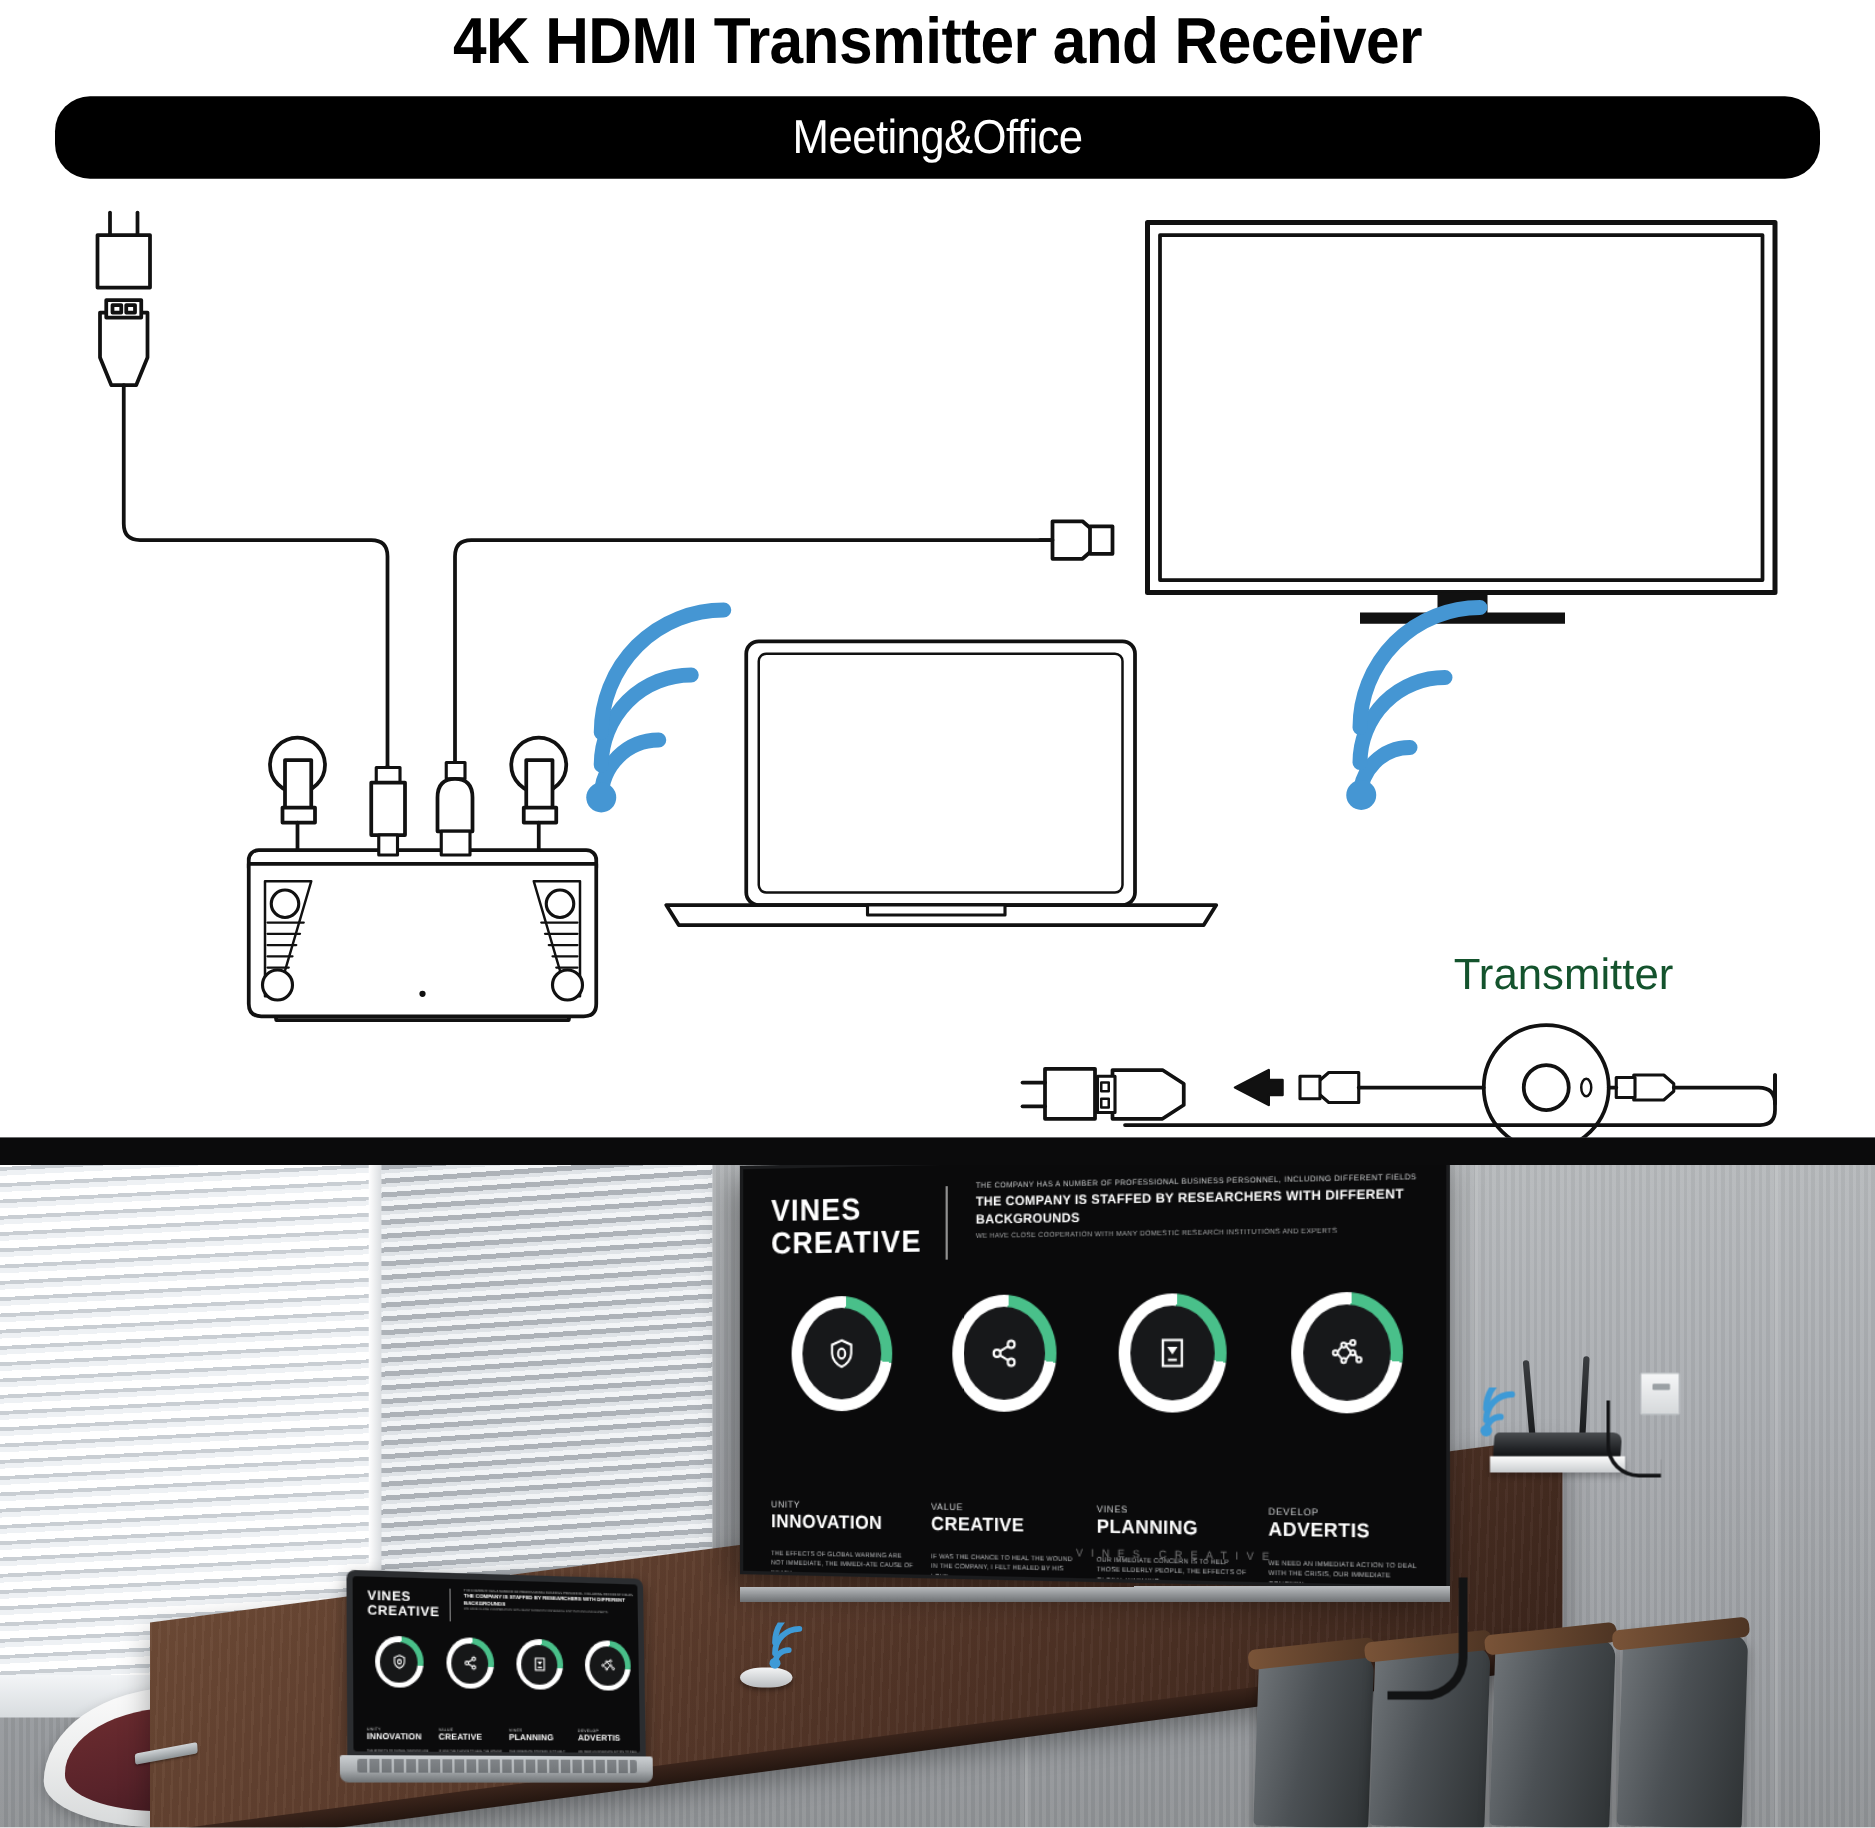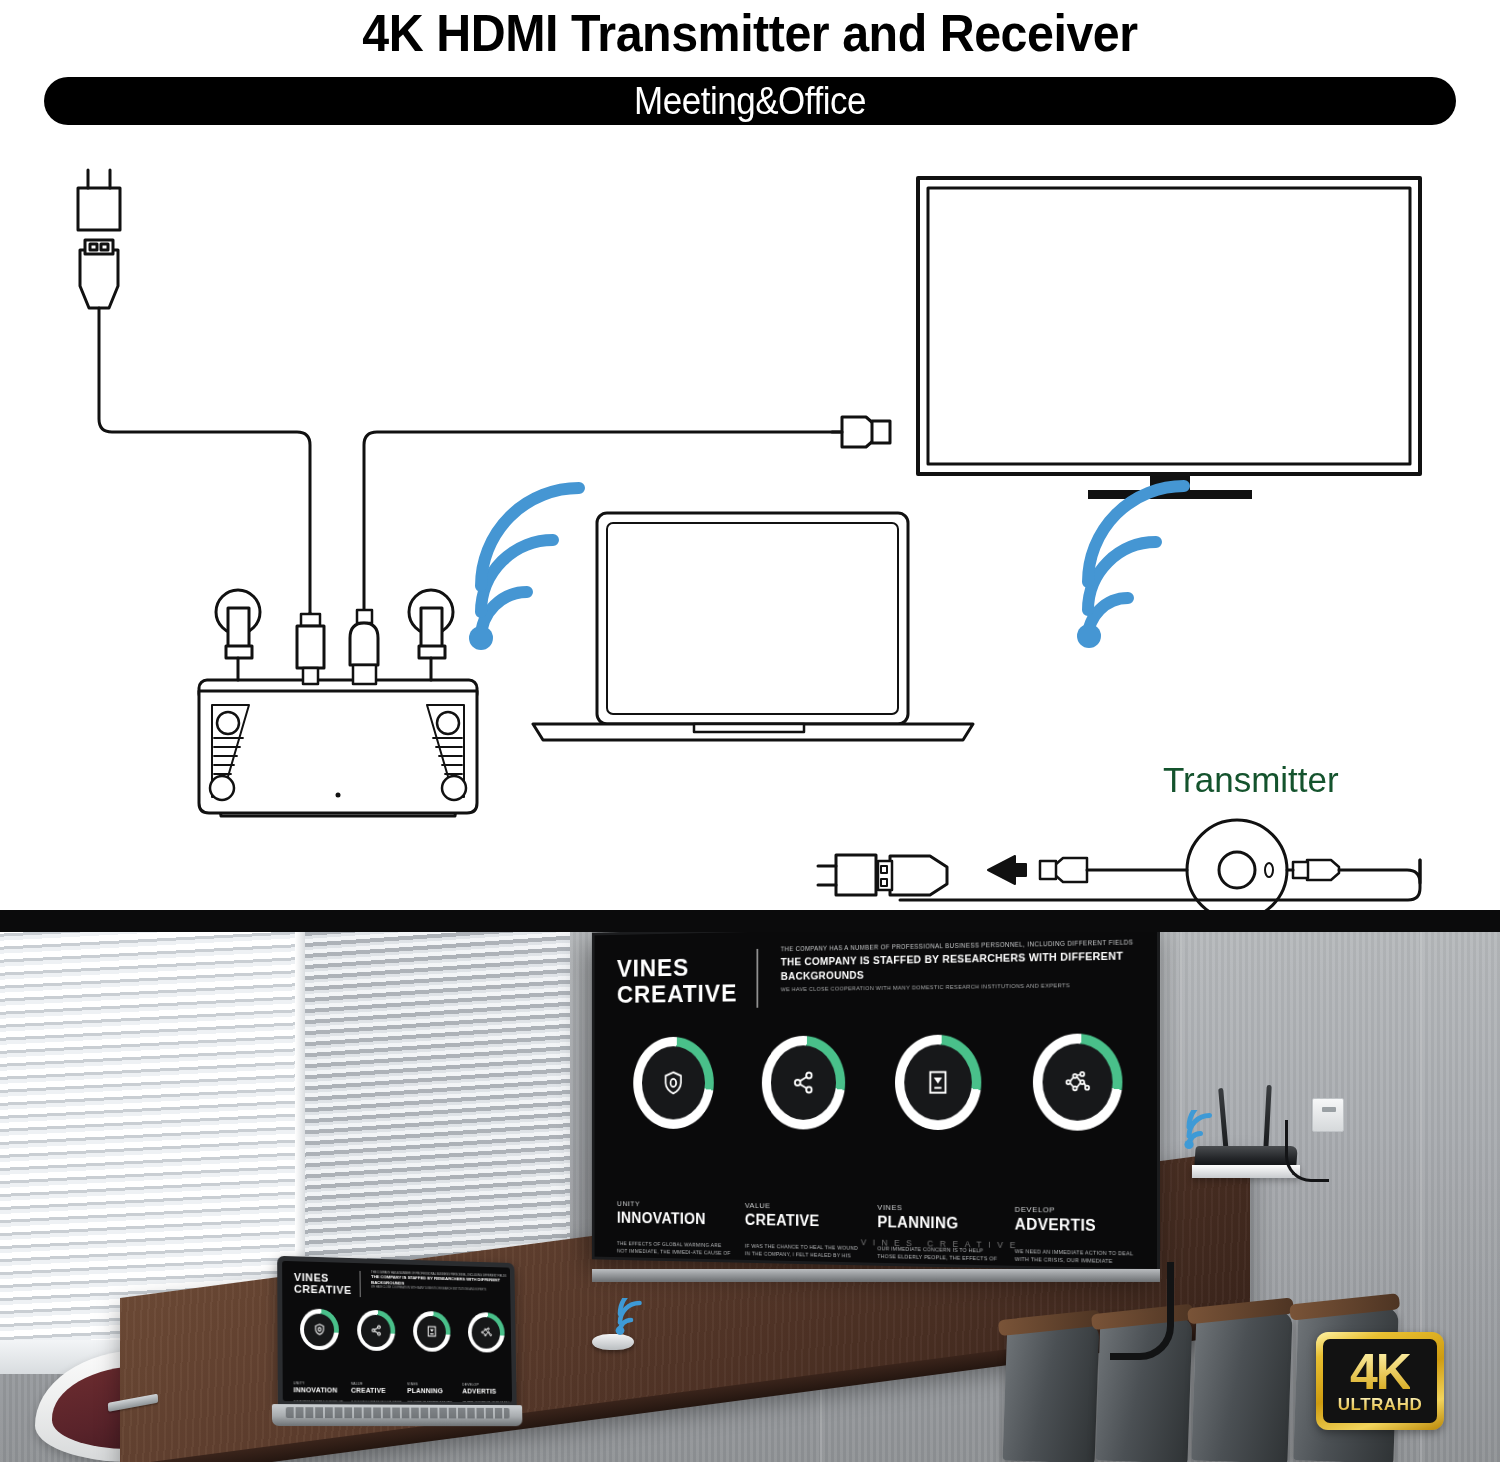--- a/index.html
+++ b/index.html
@@ -18,21 +18,21 @@
     font-family: "Liberation Sans", sans-serif;
     font-weight: bold;
     font-size: 52px;
     letter-spacing: -0.5px;
     color: #000;
     line-height: 62px;
     transform: scaleX(0.93);
   }
   .banner {
     position: absolute; left: 44px; top: 77px;
-    width: 1412px; height: 48px;
+    width: 1412px; height: 66px;
     background: #000;
     border-radius: 28px;
     display: flex; align-items: center; justify-content: center;
   }
   .banner-text {
     color: #fff; font-size: 38px; font-weight: 400;
     font-family: "Liberation Sans", sans-serif;
     letter-spacing: -0.5px;
     transform: scaleX(0.92);
   }
@@ -718,21 +718,15 @@
 
     <svg class="wifi-photo" style="left:1182px; top:200px;" width="46" height="42" viewBox="0 0 46 42">
       <g fill="none" stroke="#3E9AD6" stroke-width="5" stroke-linecap="round">
         <path d="M7,35 A11.5,11.5 0 0 1 18.5,23.5"></path>
         <path d="M7,26 A20.5,20.5 0 0 1 27.5,5.5"></path>
         <path d="M7,17 A29.5,29.5 0 0 1 36.5,-12.5"></path>
       </g>
       <circle cx="7" cy="34.5" r="4.6" fill="#3E9AD6"></circle>
     </svg>
 
-    <div class="badge4k">
-      <div class="badge4k-in">
-        <span class="b4k">4K</span>
-        <span class="buhd"><span>ULTRA</span><span>HD</span></span>
-      </div>
-    </div>
   </div>
 
 </div>
 
 </body></html>

